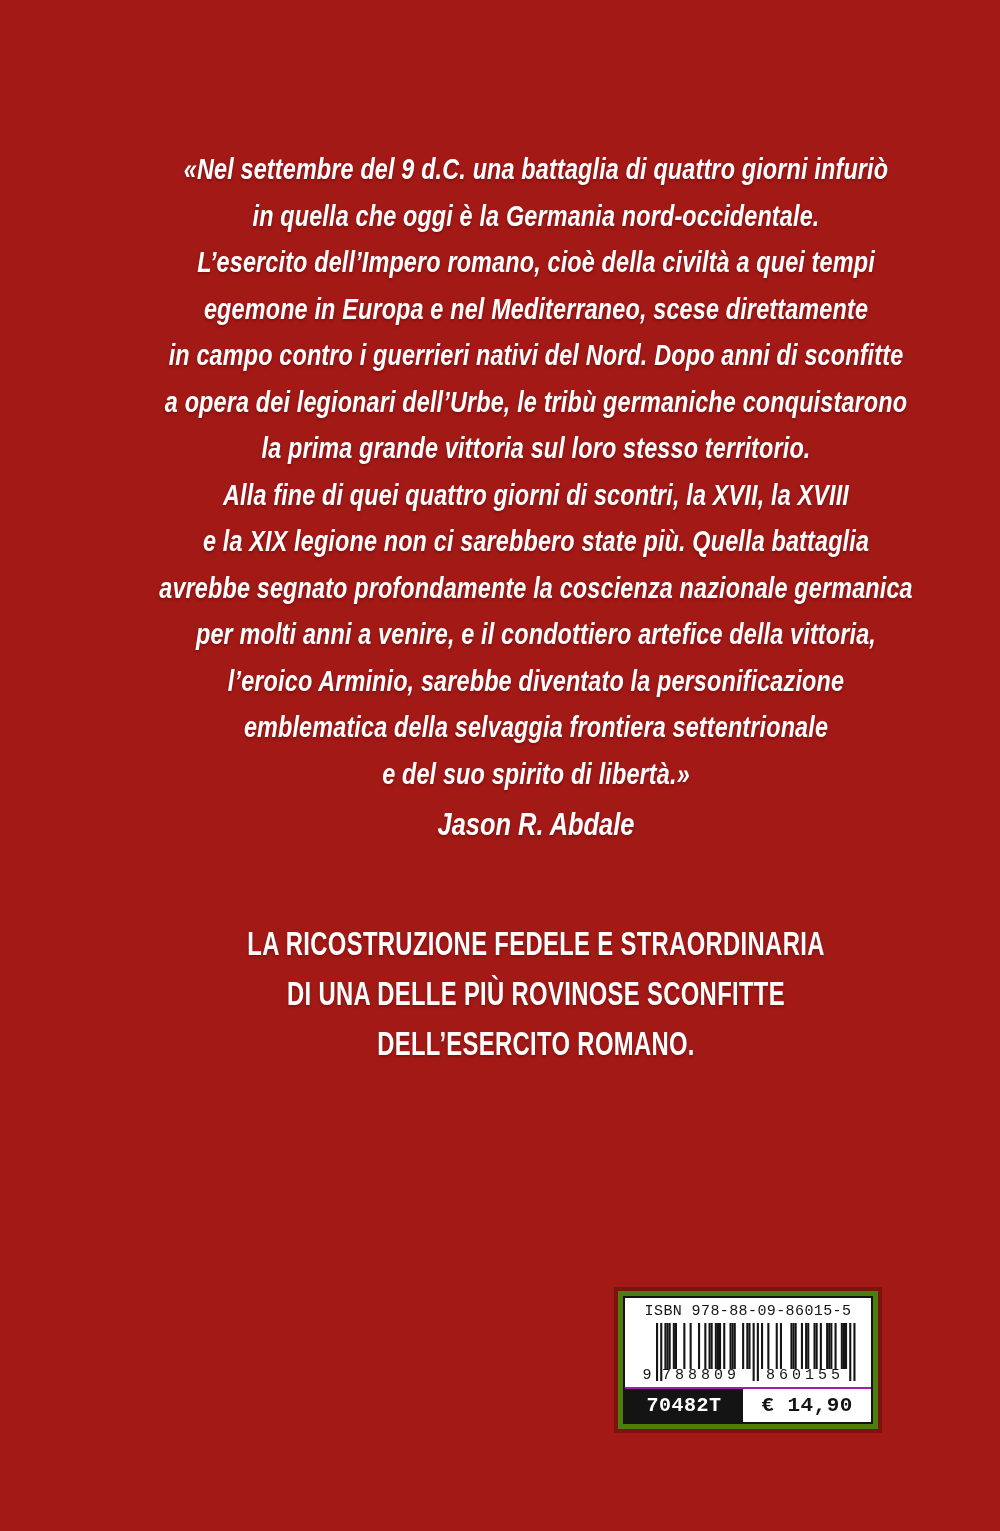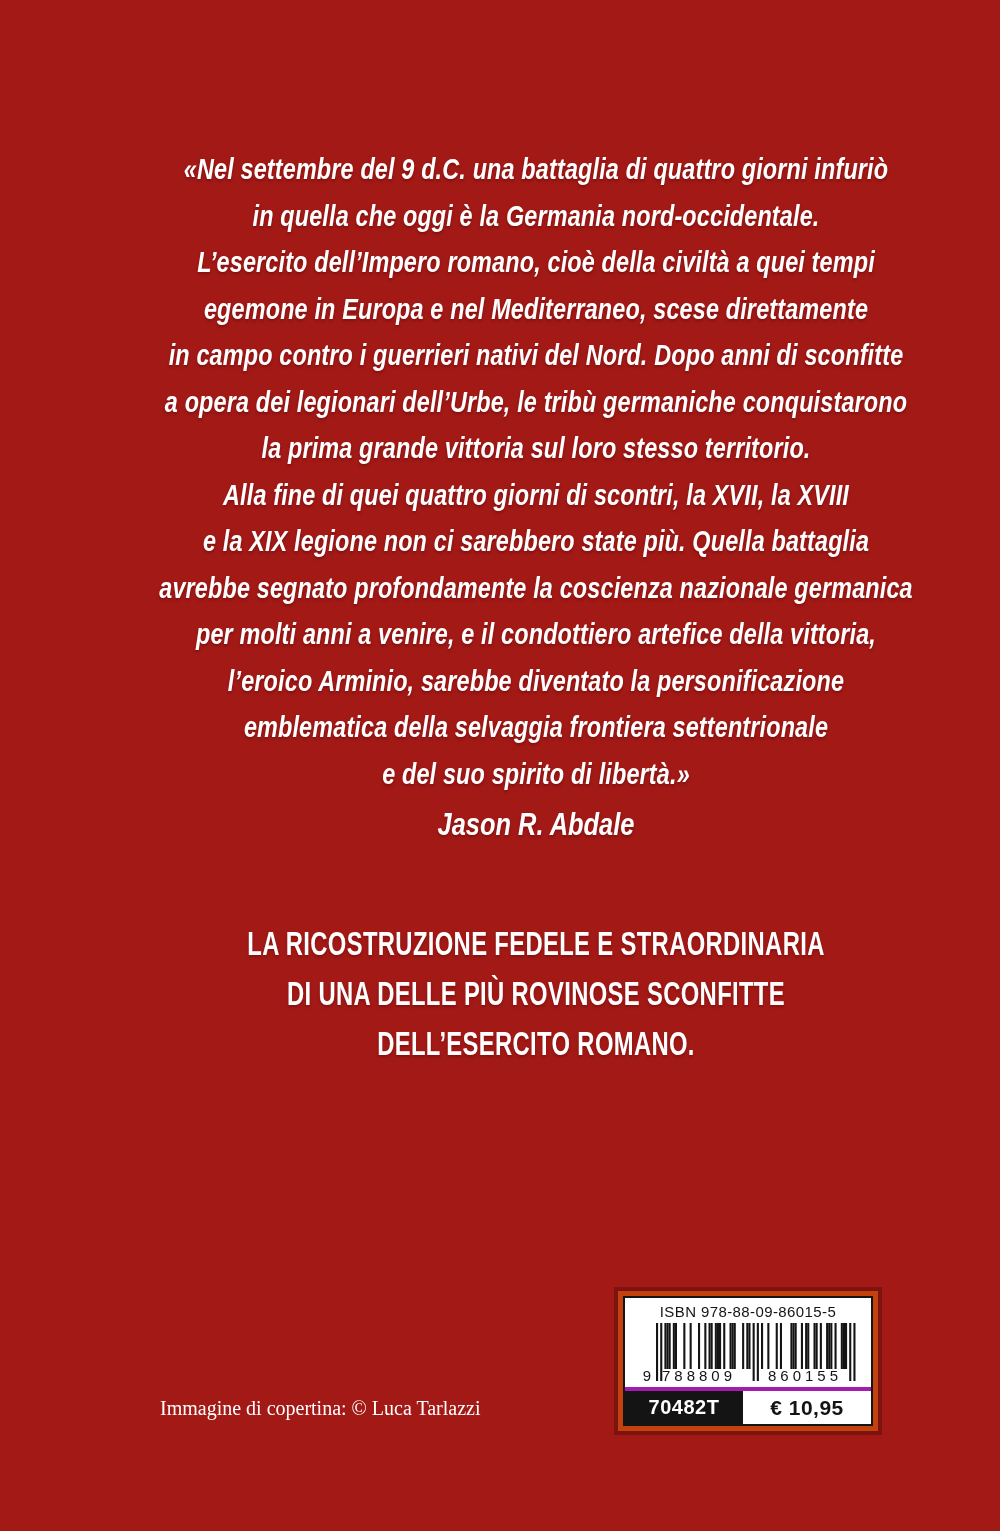--- a/index.html
+++ b/index.html
@@ -39,23 +39,24 @@
     font-size:34px;line-height:50px;
     transform:scaleX(0.70);transform-origin:50% 0;
     letter-spacing:0.5px;
     text-shadow:0 2px 3px rgba(70,0,0,0.3);
   }
 
   
   .barcode-label{
     position:absolute;left:578px;top:1287px;width:268px;
     box-sizing:border-box;
-    background:#c2410c;
+    background:#4d7c0f;
     border:4px solid #7d1310;
     padding:5px;
+    font-family:Liberation Mono, monospace;
   }
   .barcode-inner{
     border:2px solid #141414;
     background:#ffffff;
   }
   .isbn-row{
     text-align:center;color:#141414;
     font-size:15px;line-height:21px;
     letter-spacing:0.4px;
     padding-top:3px;
@@ -69,21 +70,21 @@
   .bc-digit{
     position:absolute;top:44px;height:18px;
     color:#141414;font-size:15px;line-height:18px;
     letter-spacing:4px;text-align:center;
     white-space:nowrap;
   }
   .bc-d-first{left:-2px;width:14px;letter-spacing:0;}
   .bc-d-g1{left:20px;width:68px;}
   .bc-d-g2{left:118px;width:90px;}
   .price-row{
-    display:flex;border-top:4px solid #a21caf;
+    display:flex;border-top:2px solid #a21caf;
     height:33px;align-items:stretch;margin-top:2px;
   }
   .code-cell{
     width:48%;background:#141414;color:#ffffff;
     display:flex;align-items:center;justify-content:center;
     font-weight:bold;font-size:20px;letter-spacing:0.5px;
   }
   .price-cell{
     width:52%;color:#141414;
     display:flex;align-items:center;justify-content:center;
@@ -180,20 +181,19 @@
               <rect x="189.00" y="0" width="2.10" height="46" fill="#141414"></rect>
               <rect x="193.20" y="0" width="2.10" height="58" fill="#141414"></rect>
               <rect x="197.40" y="0" width="2.10" height="58" fill="#141414"></rect>
             </svg></div>
         <div class="bc-digit bc-d-first">9</div>
         <div class="bc-digit bc-d-g1">788809</div>
         <div class="bc-digit bc-d-g2">860155</div>
       </div>
       <div class="price-row">
         <div class="code-cell">70482T</div>
-        <div class="price-cell">€ 10,95</div>
+        <div class="price-cell">€ 14,90</div>
       </div>
     </div>
   </div>
 
-  <div class="credit-line">Immagine di copertina: © Luca Tarlazzi</div>
 
 </div>
 
 </body></html>

